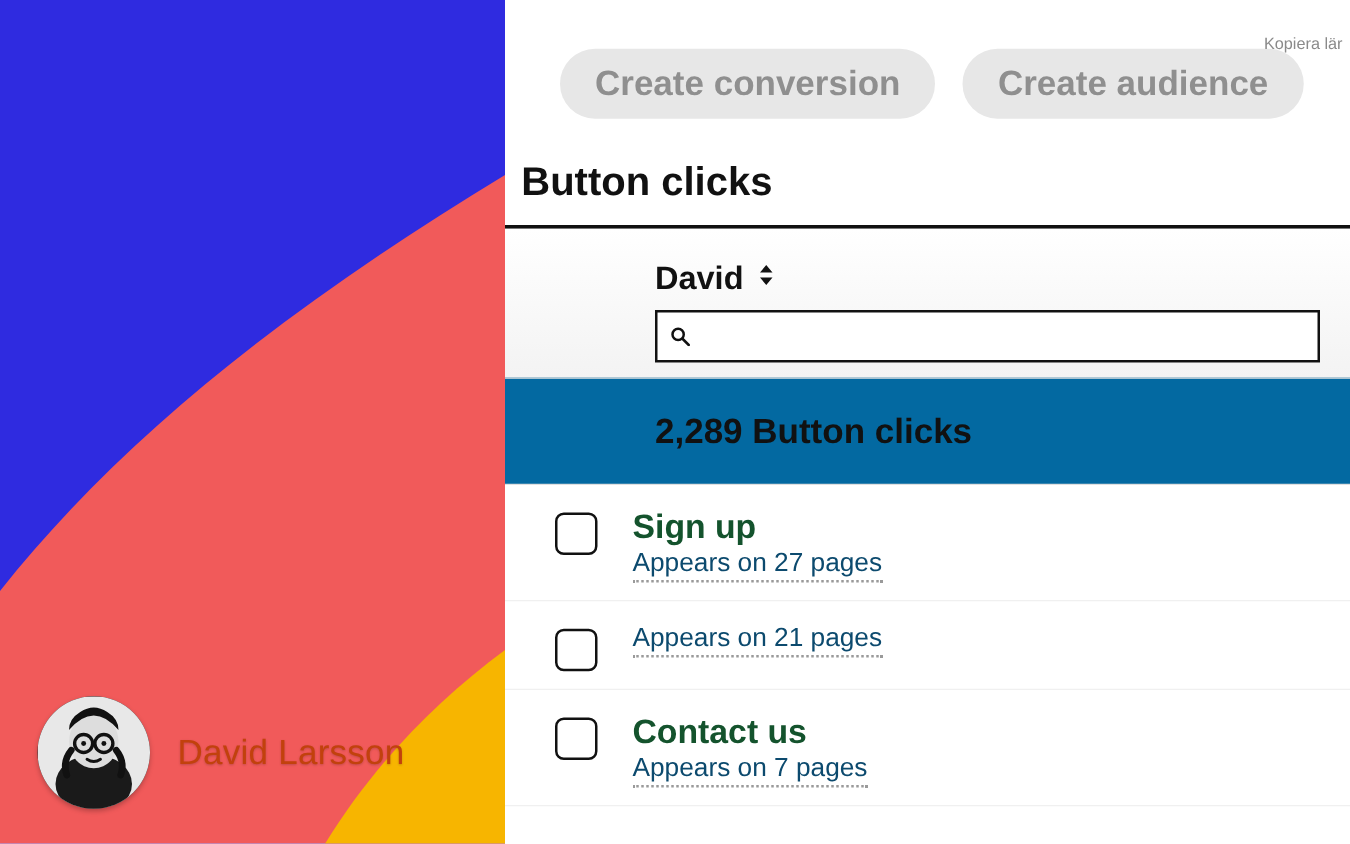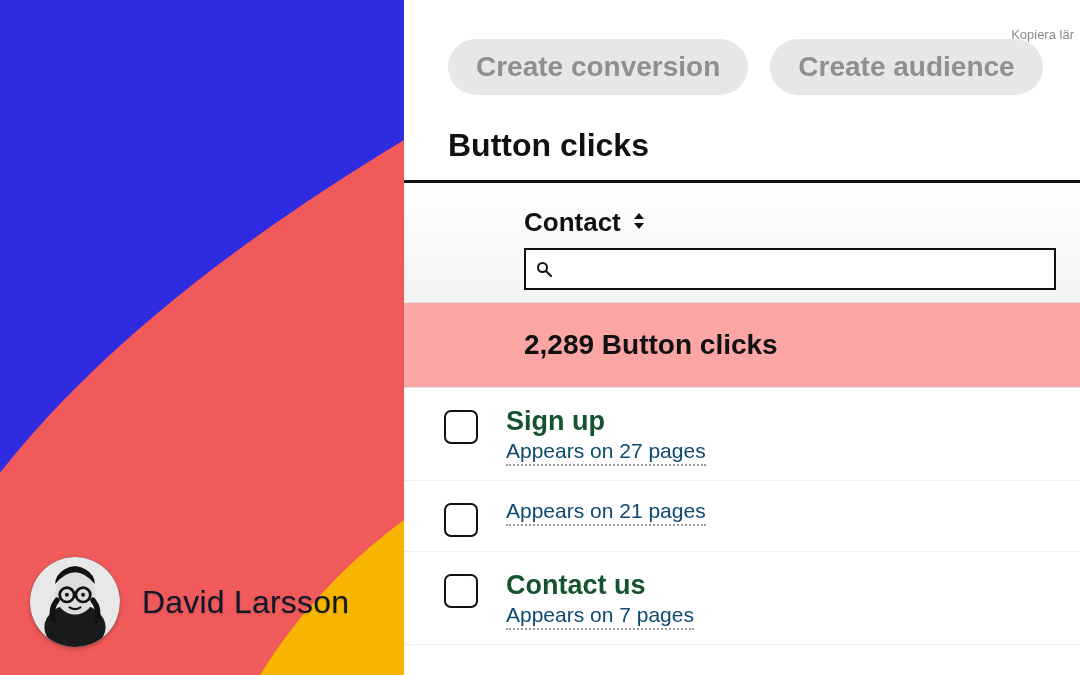--- a/index.html
+++ b/index.html
@@ -7,43 +7,43 @@
   .stage { position: relative; width: 1080px; height: 675px; background: #fff; }
 
   
   .art { position: absolute; left: 0; top: 0; width: 404px; height: 675px; overflow: hidden; }
   .art svg { display: block; }
 
   
   .author { position: absolute; left: 30px; bottom: 28px; display: flex; align-items: center; gap: 22px; }
   .avatar-wrap { width: 90px; height: 90px; border-radius: 50%; overflow: hidden; box-shadow: 0 2px 4px rgba(0,0,0,.25); background: #111; }
   .avatar-wrap svg { width: 100%; height: 100%; display: block; }
-  .author-name { color: #0f172a; font-size: 32px; font-weight: 500; letter-spacing: .2px; text-shadow: 0 1px 2px rgba(0,0,0,.2); text-align: right; }
+  .author-name { color: #c2410c; font-size: 28px; font-weight: 500; letter-spacing: .2px; text-shadow: 0 1px 2px rgba(0,0,0,.2); text-align: right; }
 
   
   .app { position: absolute; left: 404px; top: 0; right: 0; bottom: 0; background: #fff; margin-top: 21px; }
 
   .kopiera { position: absolute; top: 6px; right: 6px; color: #8a8a8a; font-size: 13px; font-family: Arial, sans-serif; }
 
   .pillbar { display: flex; gap: 22px; padding: 18px 0 22px 44px; }
   .pill { background: #e7e7e7; color: #8f8f8f; font-size: 28px; font-weight: 600; padding: 12px 28px; border-radius: 999px; cursor: pointer; user-select: none; }
 
-  .section-head { padding: 10px 0 16px 44px; border-bottom: 3px solid #111; }
+  .section-head { padding: 10px 0 16px 13px; border-bottom: 3px solid #111; }
   .section-title { font-size: 32px; font-weight: 800; color: #111; }
 
   .filter-block { padding: 24px 26px 12px 120px; background: linear-gradient(#fff,#f3f3f3); }
   .dropdown-row { display: flex; align-items: center; gap: 10px; margin-bottom: 10px; }
   .dropdown-label { font-size: 26px; font-weight: 700; color: #111; }
   .sort-icon svg { width: 16px; height: 18px; }
   .search-box { display: flex; align-items: center; width: 532px; height: 42px; border: 2px solid #111; background: #fff; padding: 0 10px; }
   .search-box .mag { margin-right: 6px; }
   .search-box .mag svg { width: 16px; height: 16px; display: block; }
   .search-input { flex: 1; border: none; outline: none; font-size: 18px; background: transparent; }
 
-  .count-block { padding: 26px 6px 26px 120px; background: #fca5a5; border-top: 1px solid #e0e0e0; border-bottom: 1px solid #e0e0e0; }
+  .count-block { padding: 26px 6px 26px 120px; background: #0369a1; border-top: 1px solid #e0e0e0; border-bottom: 1px solid #e0e0e0; }
   .count-text { font-size: 28px; font-weight: 800; color: #111; }
 
   .list { background: #fff; }
   .item { display: flex; align-items: flex-start; gap: 28px; padding: 18px 0 14px 40px; border-bottom: 1px solid #f0f0f0; }
   .cb { width: 34px; height: 34px; border: 2.5px solid #111; border-radius: 7px; background: #fff; margin-top: 4px; cursor: pointer; flex-shrink: 0; }
   .item-text { display: flex; flex-direction: column; gap: 2px; }
   .item-title { font-size: 27px; font-weight: 800; color: #14532d; }
   .item-sub { font-size: 21px; color: #0c4a6e; border-bottom: 2px dotted #9a9a9a; width: fit-content; padding-bottom: 1px; }
 </style>
 </head>
@@ -87,21 +87,21 @@
       <div class="pill">Create conversion</div>
       <div class="pill">Create audience</div>
     </div>
 
     <div class="section-head">
       <div class="section-title">Button clicks</div>
     </div>
 
     <div class="filter-block">
       <div class="dropdown-row">
-        <span class="dropdown-label">Contact</span>
+        <span class="dropdown-label">David</span>
         <span class="sort-icon">
           <svg viewBox="0 0 16 18">
               <path d="M8 1 L13 7 L3 7 Z M8 17 L3 11 L13 11 Z" fill="#111"></path>
             </svg>
         </span>
       </div>
       <div class="search-box">
         <span class="mag">
           <svg viewBox="0 0 16 16">
               <circle cx="6.5" cy="6.5" r="4.5" fill="none" stroke="#111" stroke-width="2"></circle>

